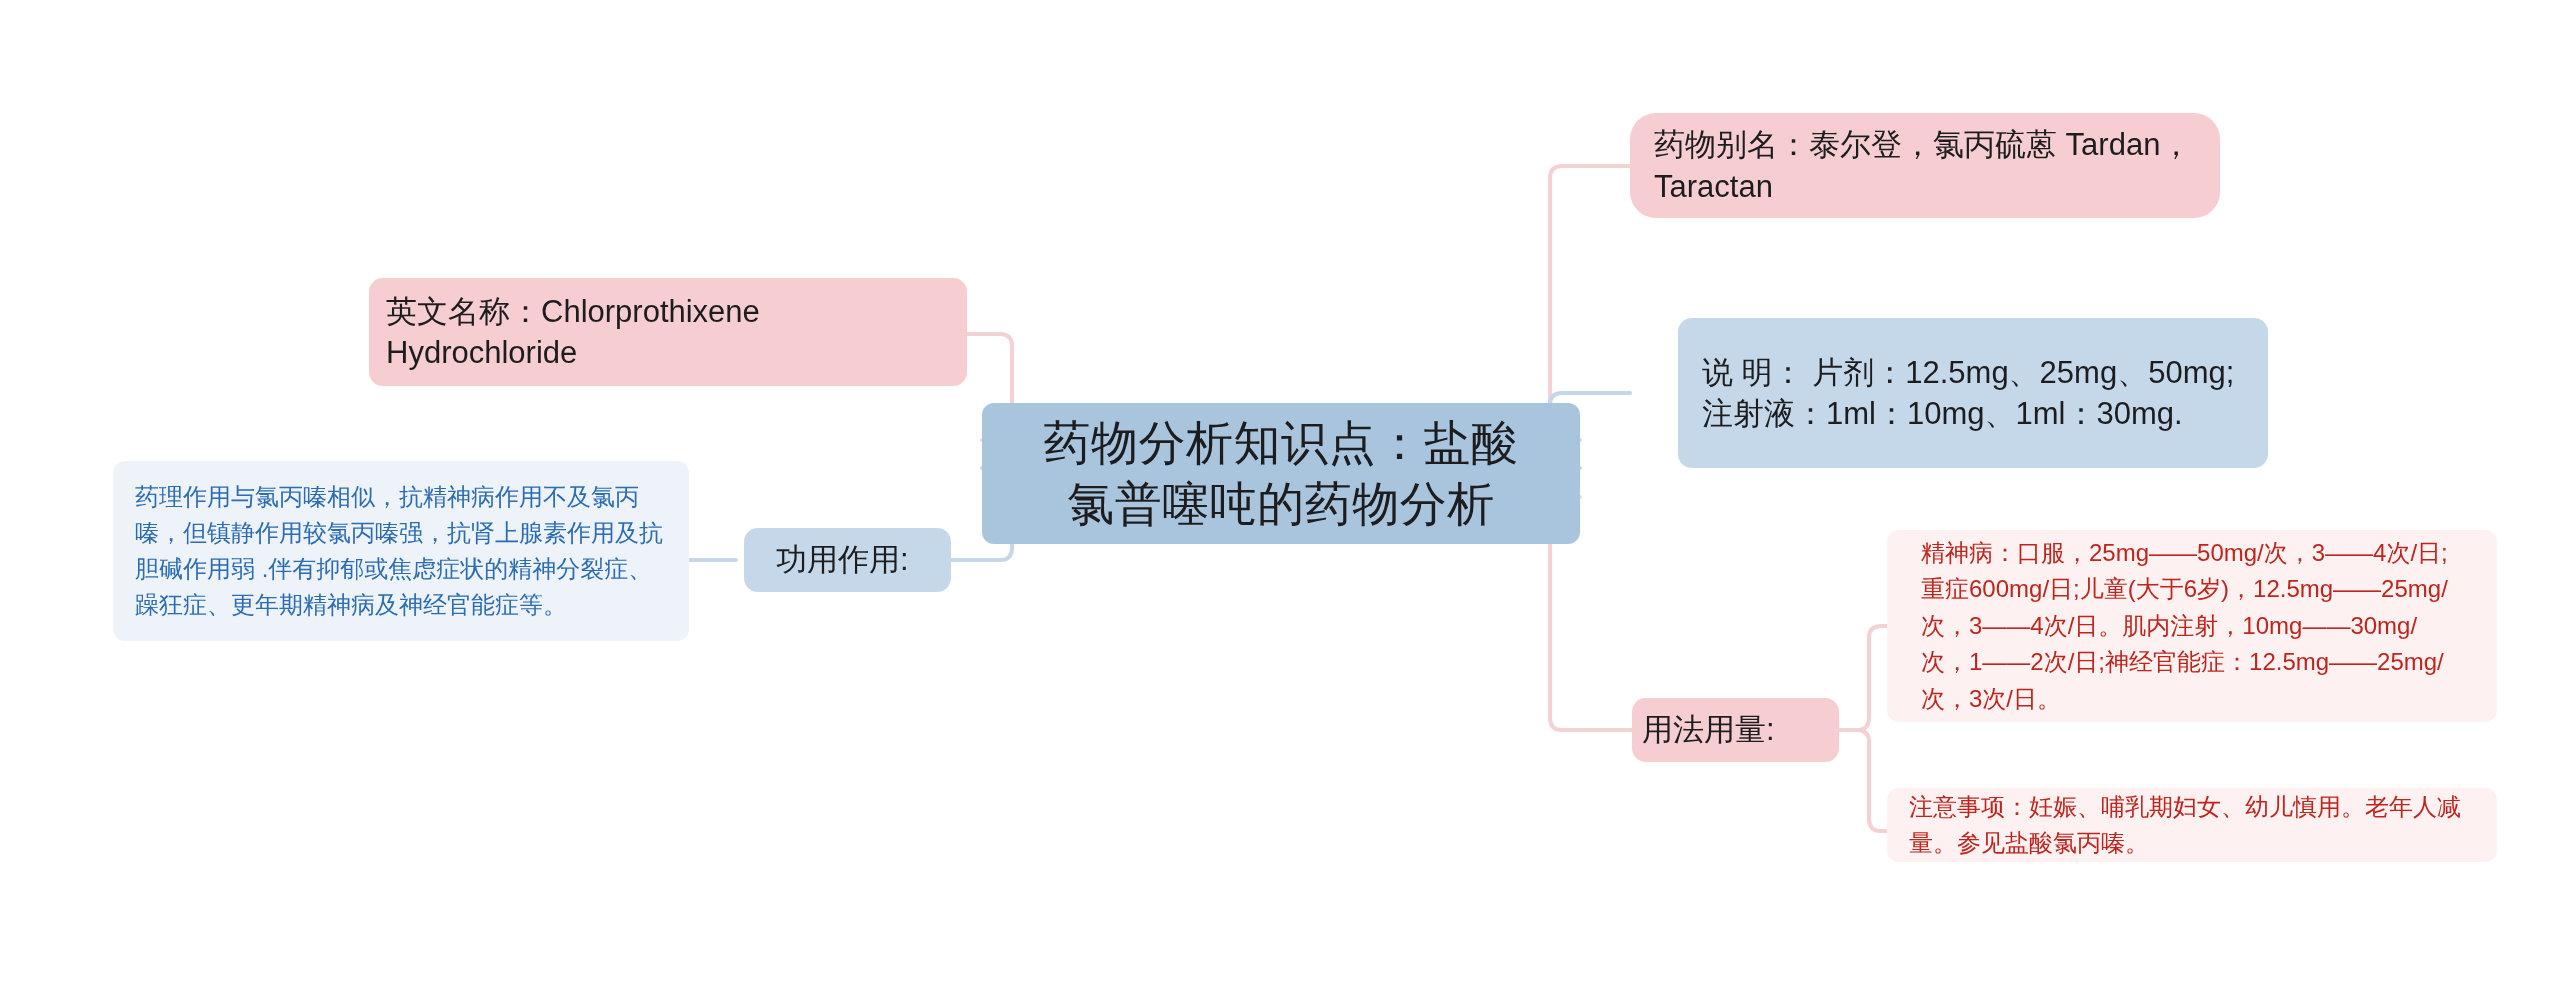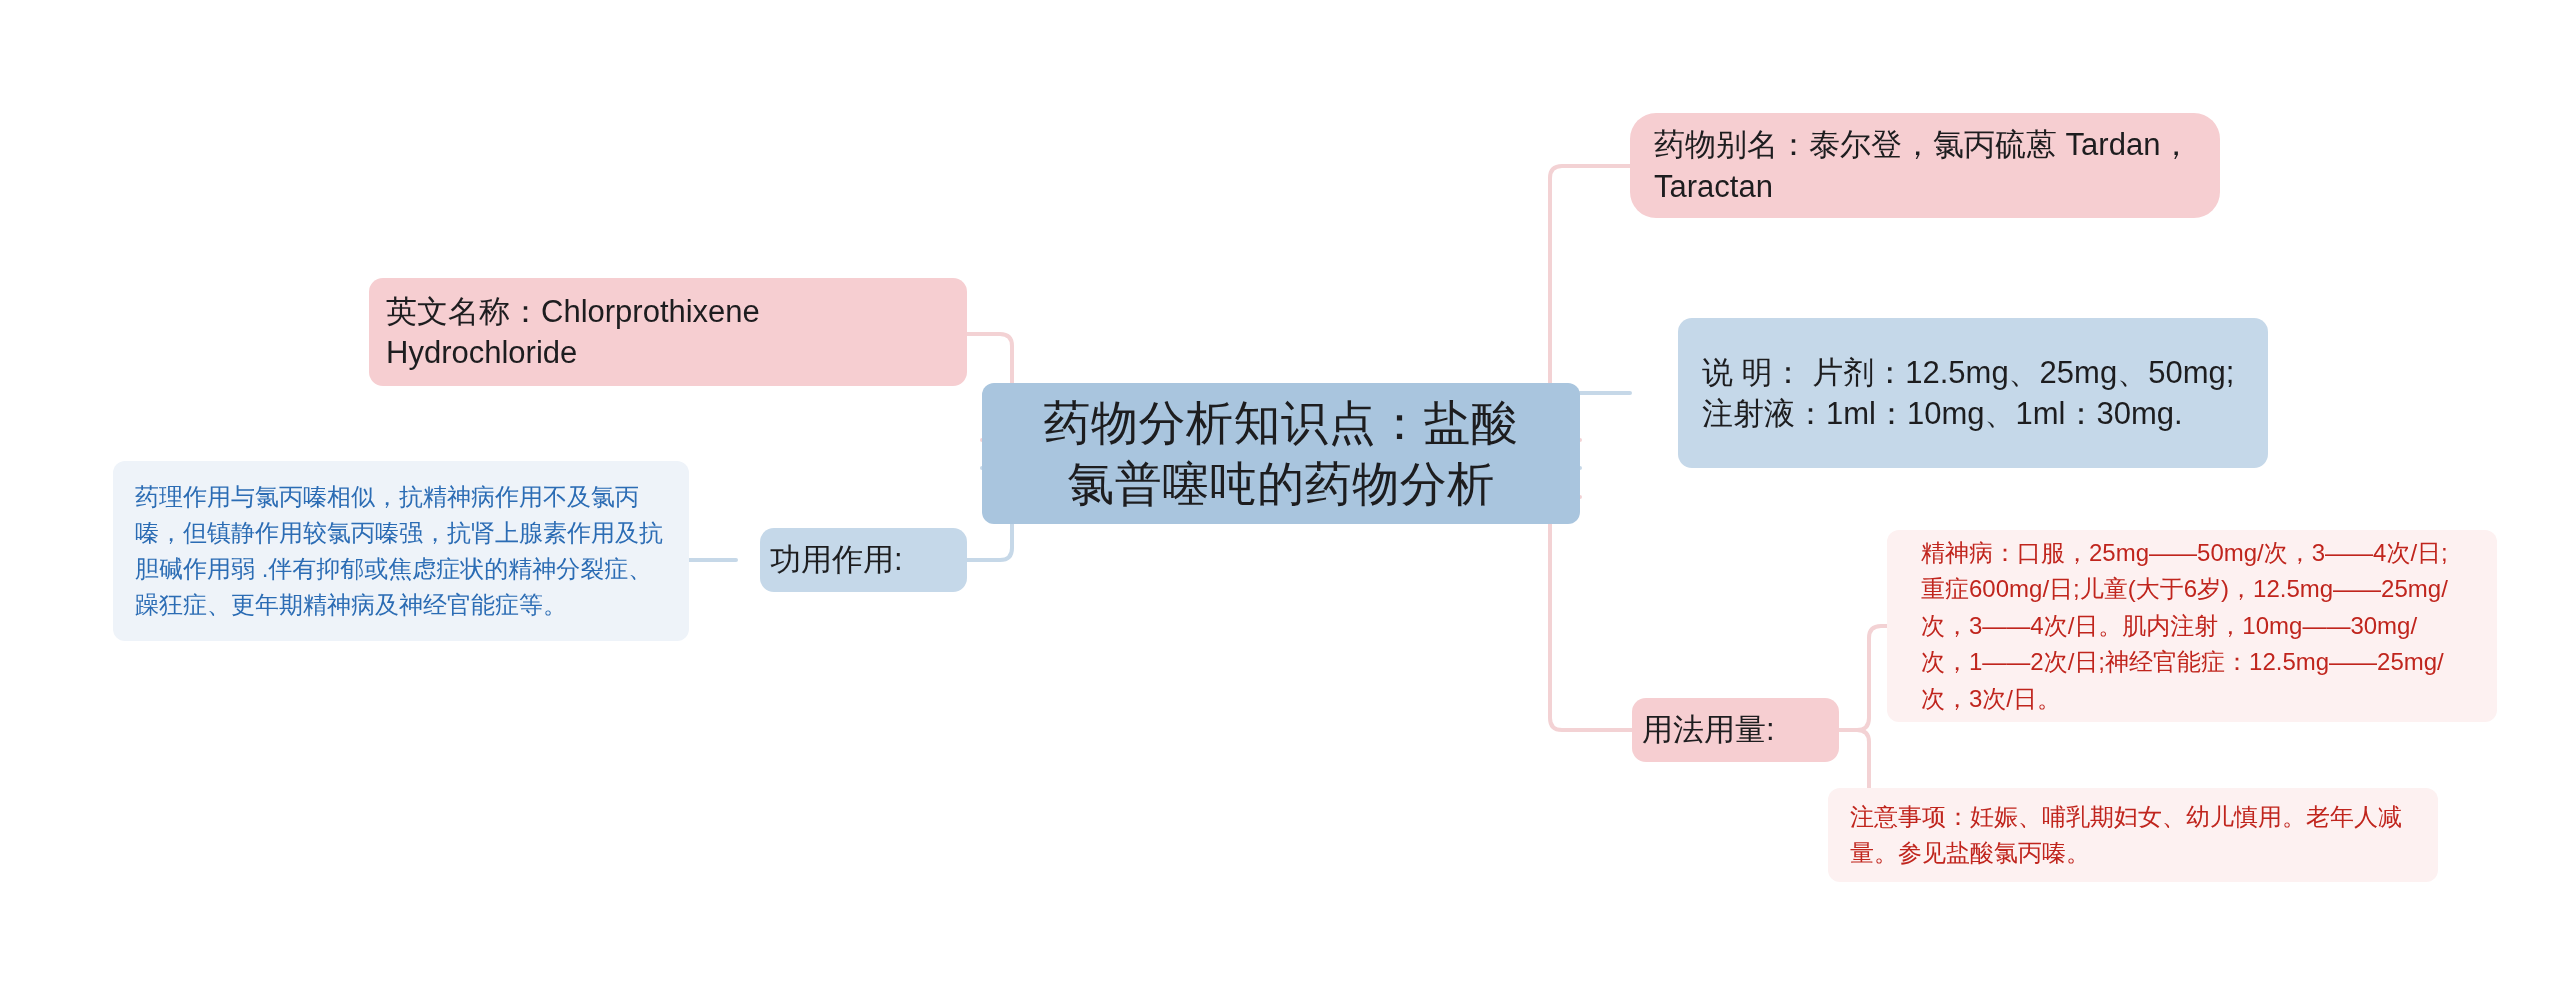--- a/index.html
+++ b/index.html
@@ -32,21 +32,21 @@
   .node > .txt {
     display: block;
     width: 100%;
   }
 
   
   .root {
     background: #a9c5de;
     border-radius: 12px;
     left: 982px;
-    top: 383px;
+    top: 403px;
     width: 598px;
     height: 141px;
     padding: 14px 40px;
     justify-content: center;
   }
   .root .txt {
     color: #1d1d1f;
     font-size: 47px;
     line-height: 1.28;
     text-align: center;
@@ -107,23 +107,23 @@
   #node-alias .txt { font-size: 31px; line-height: 1.33; }
 
   #node-spec {
     left: 1630px; top: 318px;
     width: 590px; height: 150px;
     padding: 10px 24px;
   }
   #node-spec .txt { font-size: 31px; line-height: 1.33; }
 
   #node-function-label {
-    left: 712px; top: 528px;
+    left: 696px; top: 528px;
     width: 207px; height: 64px;
-    padding: 6px 10px;
+    padding: 6px 32px;
   }
   #node-function-label .txt { font-size: 31px; line-height: 1.2; }
 
   #node-pharmacology {
     left: 113px; top: 461px;
     width: 576px; height: 180px;
     padding: 24px 22px;
   }
   #node-pharmacology .txt { font-size: 24px; line-height: 1.5; }
 
@@ -135,22 +135,22 @@
   #node-dosage-label .txt { font-size: 31px; line-height: 1.2; }
 
   #node-dosage-detail {
     left: 1887px; top: 530px;
     width: 610px; height: 192px;
     padding: 12px 34px;
   }
   #node-dosage-detail .txt { font-size: 24px; line-height: 1.52; }
 
   #node-caution {
-    left: 1828px; top: 788px;
-    width: 610px; height: 94px;
+    left: 1887px; top: 788px;
+    width: 610px; height: 74px;
     padding: 12px 22px;
   }
   #node-caution .txt { font-size: 24px; line-height: 1.52; }
 </style>
 </head>
 <body>
 
 <svg id="canvas" viewBox="0 0 2560 999" xmlns="http://www.w3.org/2000/svg">
   <g fill="none" stroke-width="4" stroke-linecap="round">
 

